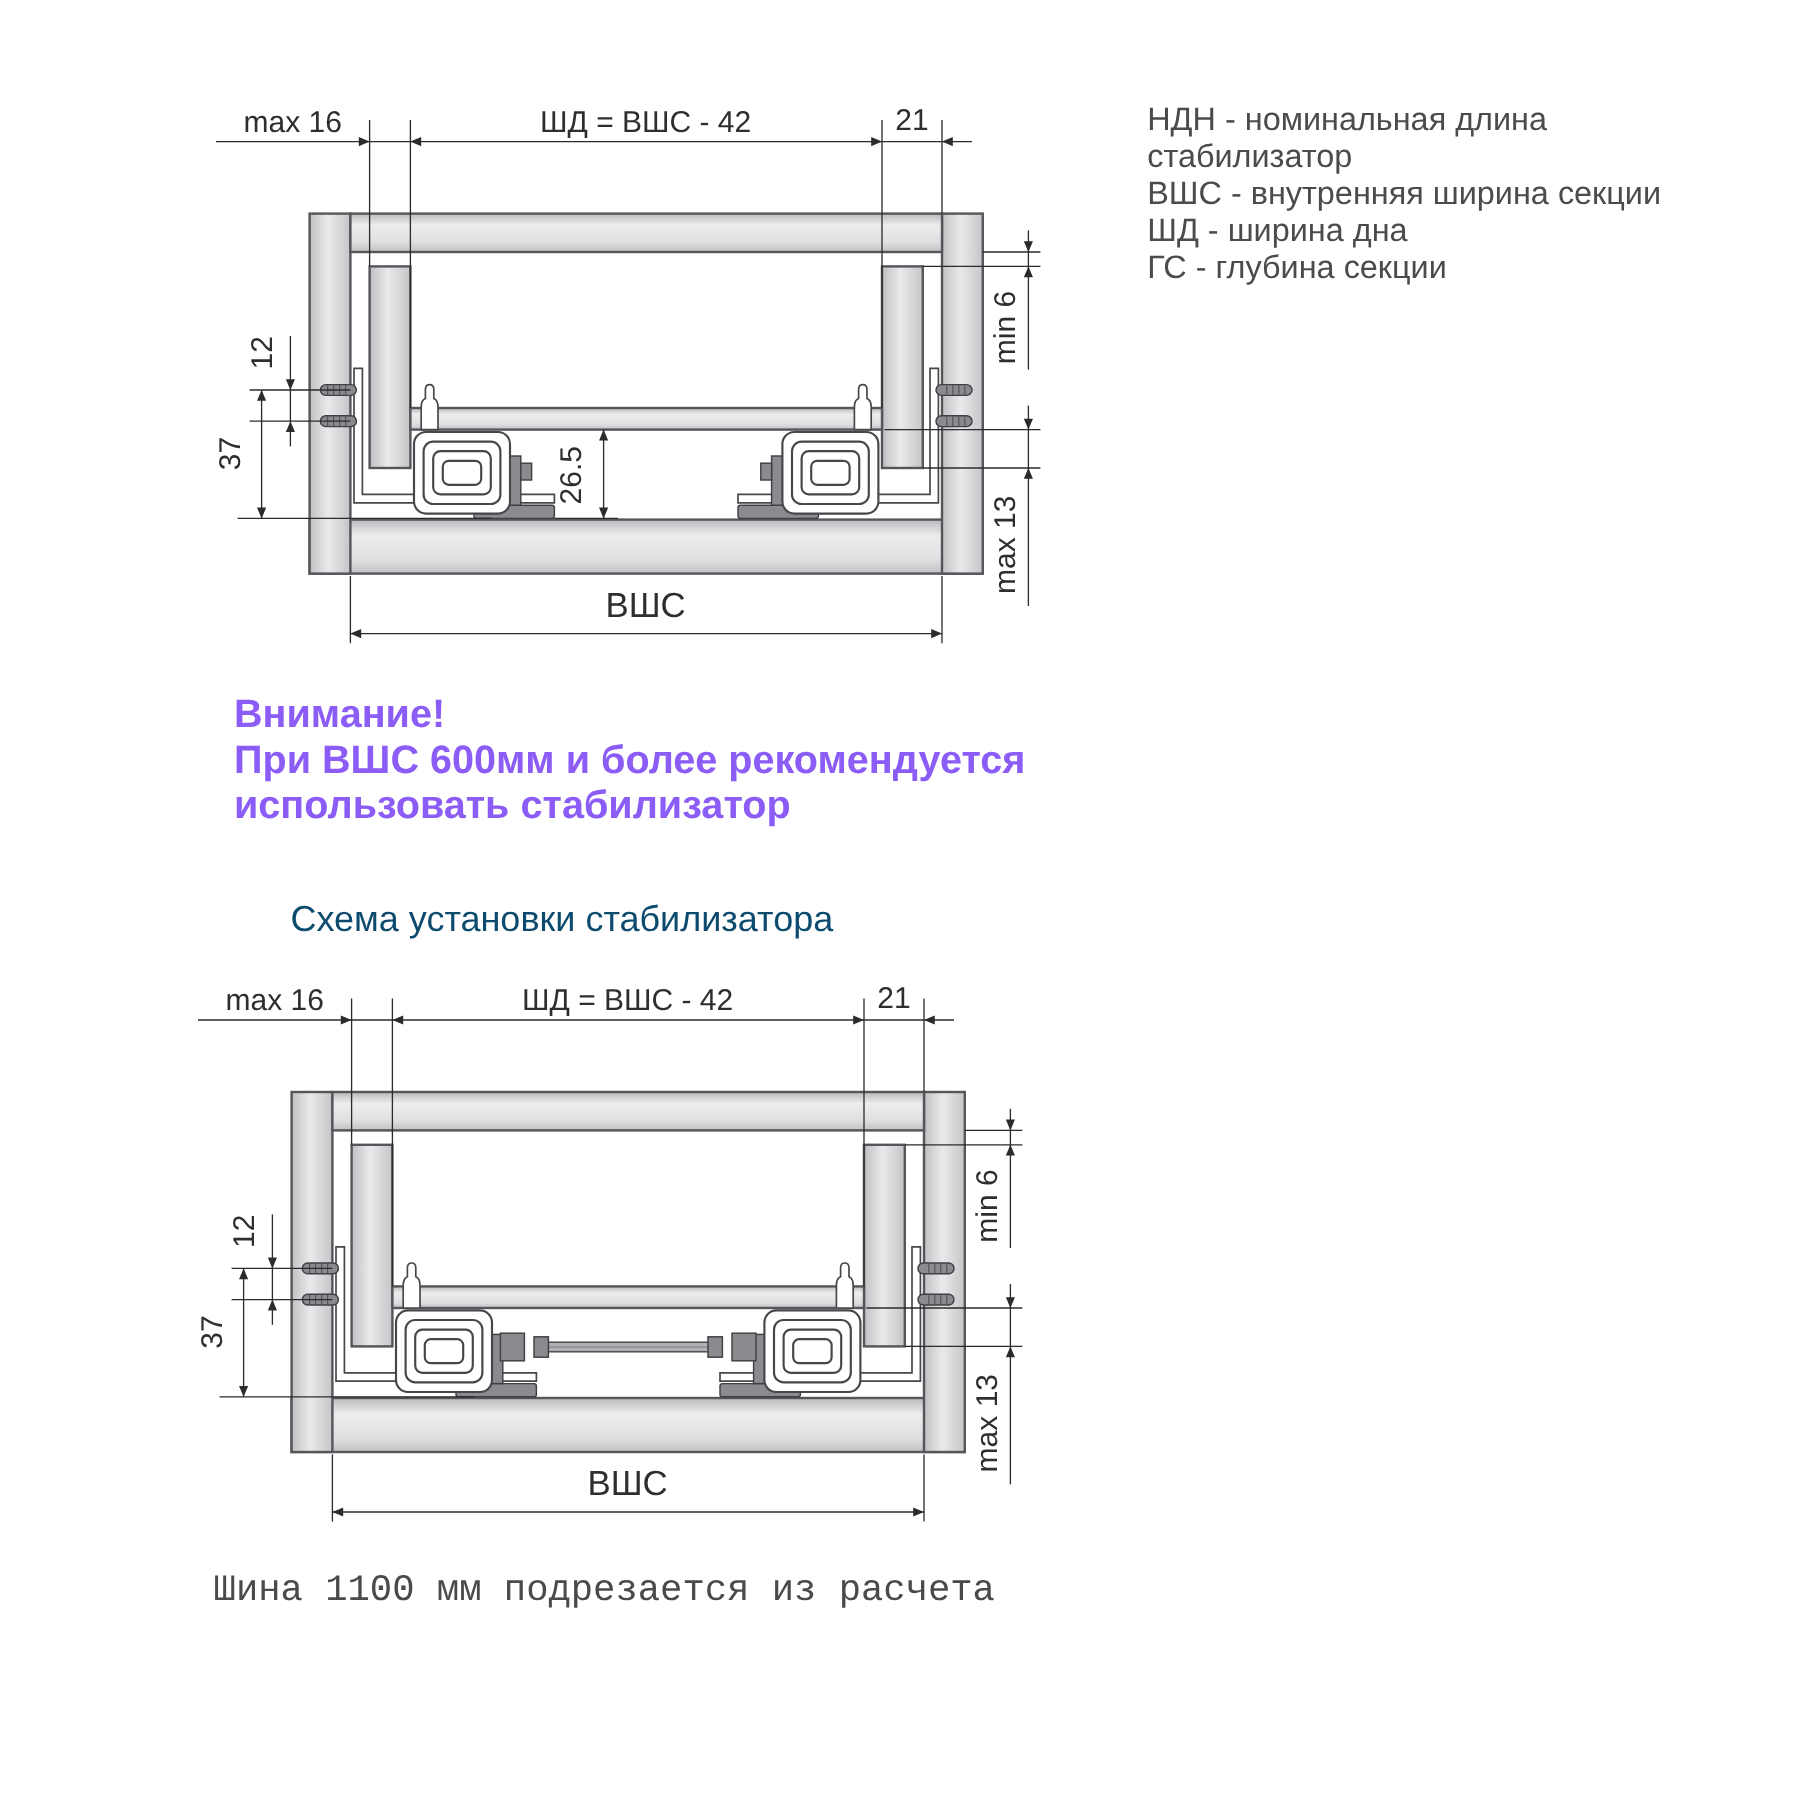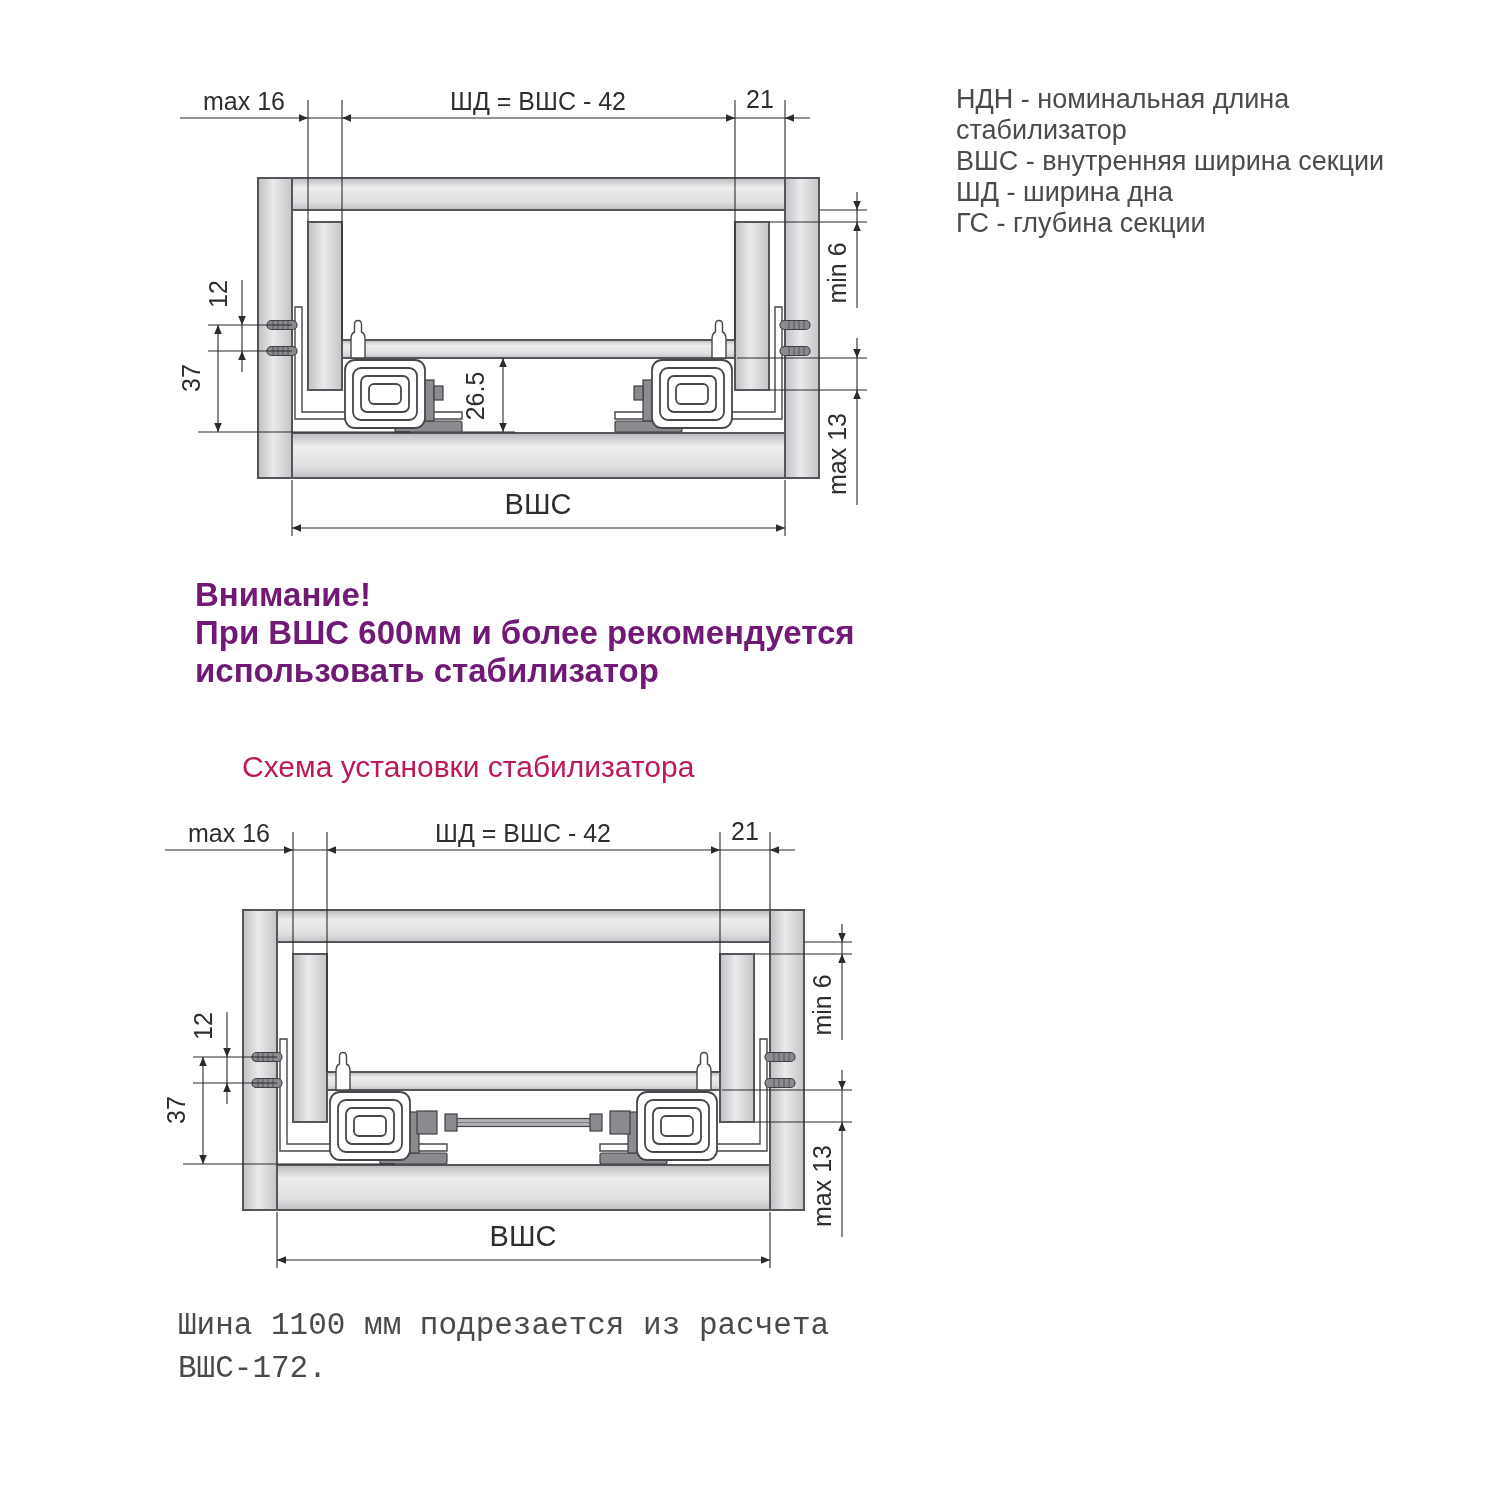--- a/index.html
+++ b/index.html
@@ -5,22 +5,22 @@
   html,body { margin:0; padding:0; background:#ffffff; }
   .canvas {
     position:relative; width:1464px; height:1500px; background:#ffffff;
     font-family:"Liberation Sans", sans-serif; overflow:hidden;
   }
   .diagram { position:absolute; }
   
   .legend { position:absolute; left:956px; top:84px; width:505px; color:#4b4b49; }
   .legend-title { font-size:25px; font-weight:bold; color:#161616; margin-bottom:7px; letter-spacing:0.2px; }
   .legend-line { font-size:27px; line-height:31px; }
-  .warning { position:absolute; left:195px; top:576px; font-size:33px; font-weight:bold; color:#701a75; line-height:38px; }
-  .scheme-title { position:absolute; left:242px; top:750px; font-size:30px; color:#be185d; }
+  .warning { position:absolute; left:195px; top:576px; font-size:33px; font-weight:bold; color:#8b5cf6; line-height:38px; }
+  .scheme-title { position:absolute; left:242px; top:750px; font-size:30px; color:#0c4a6e; }
   .caption { position:absolute; left:178px; top:1304px; font-size:31px; color:#4a4a48; line-height:43px;font-family:Liberation Mono, monospace; }
   
   svg text { font-family:"Liberation Sans", sans-serif; font-size:25px; fill:#2e2e30; }
   svg text.vshs-label { font-size:29px; }
   .edge { stroke:#55565a; stroke-width:2; }
   .white-part { fill:#ffffff; stroke:#46474a; stroke-width:1.8; }
   .dark-part { fill:#8a8b8e; stroke:#3f4043; stroke-width:1.2; }
   .dimline { stroke:#2b2b2d; stroke-width:1.1; fill:none; }
   .arrow { fill:#2b2b2d; stroke:none; }
   .thread { stroke:#55565a; stroke-width:1; }
@@ -318,16 +318,15 @@
       <line x1="615" y1="400" x2="615" y2="456" class="dimline"></line>
       <line x1="122" y1="448" x2="615" y2="448" class="dimline"></line>
       <polygon points="122,448 131,444.2 131,451.8" class="arrow"></polygon>
       <polygon points="615,448 606,444.2 606,451.8" class="arrow"></polygon>
       <text x="368" y="434" text-anchor="middle" class="vshs-label">ВШС</text>
     </g>
   </svg>
 
   <div class="caption">
     <div>Шина 1100 мм подрезается из расчета</div>
-    <div>ВШС-172.</div>
   </div>
 
 </div>
 
 </body></html>

